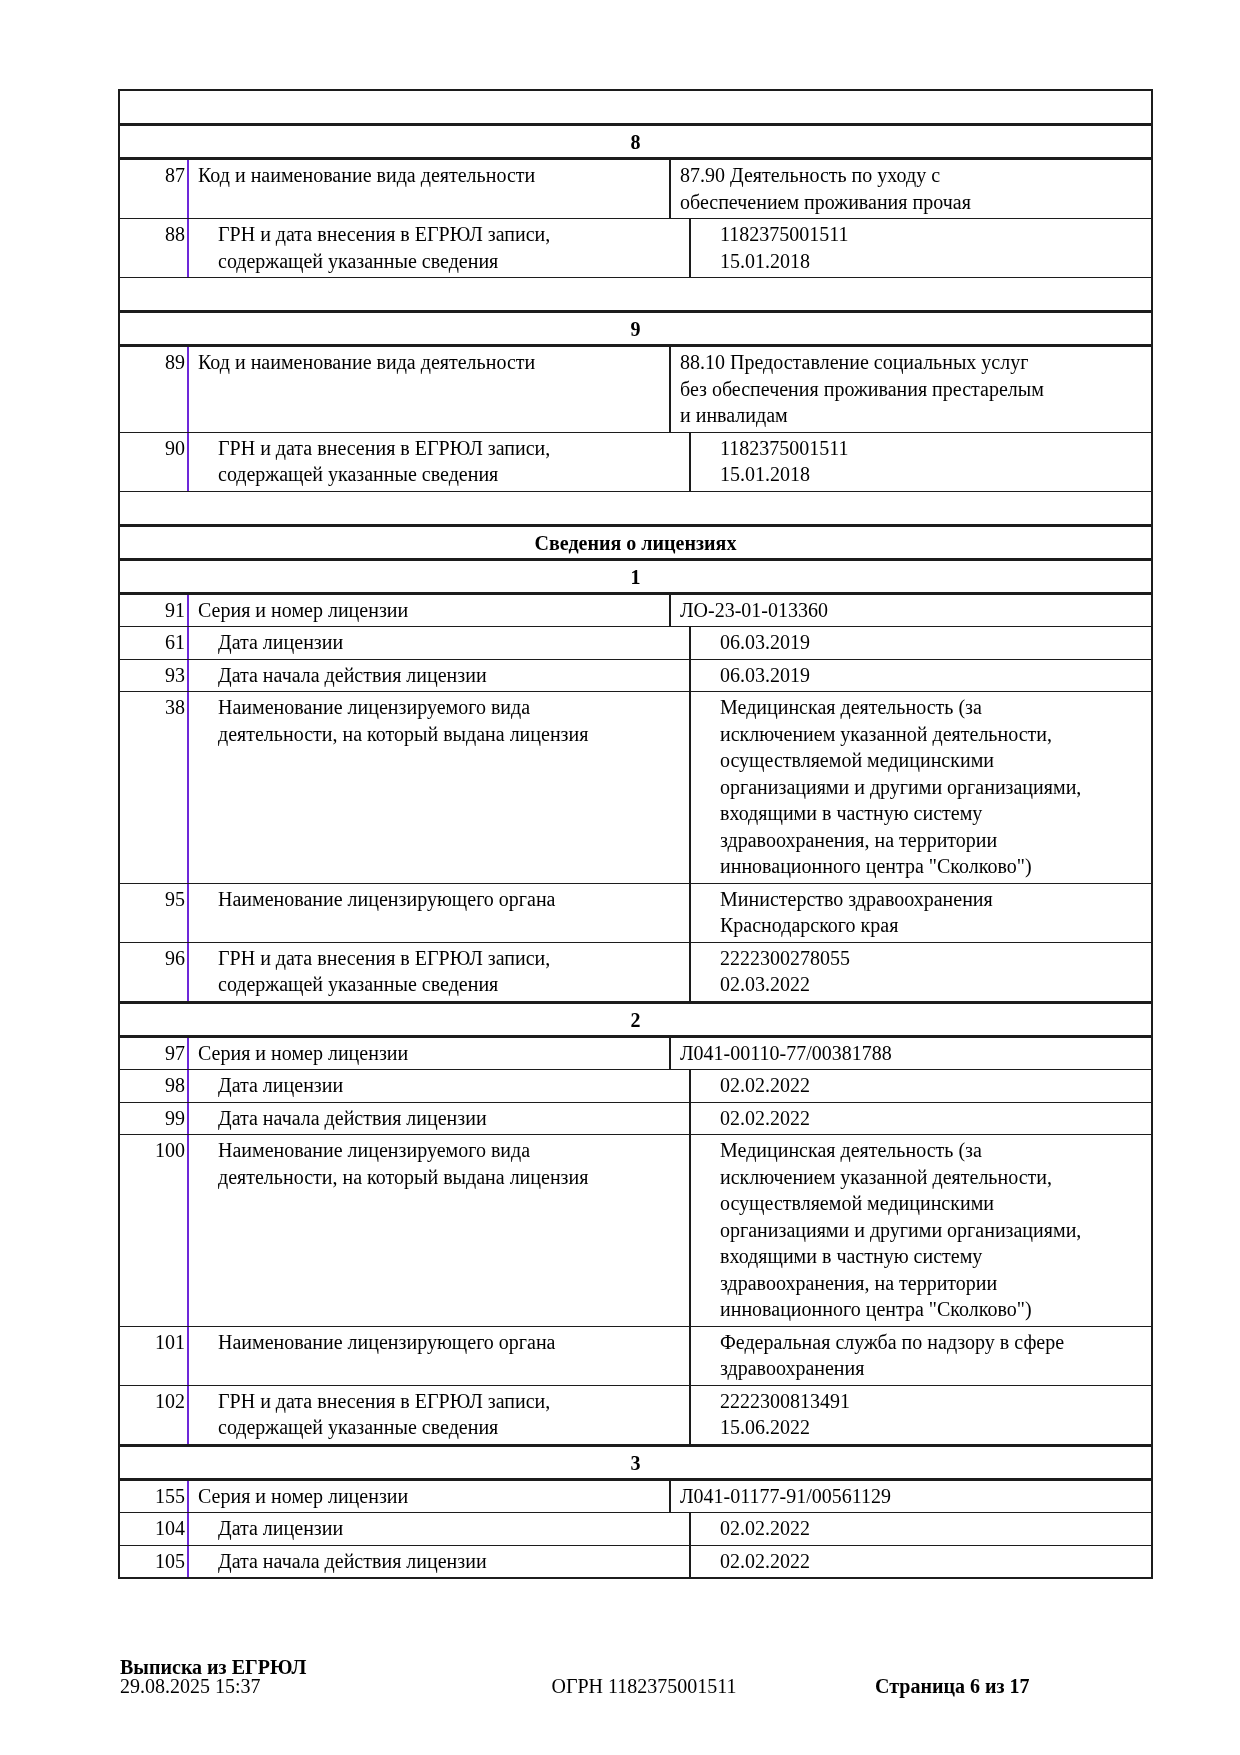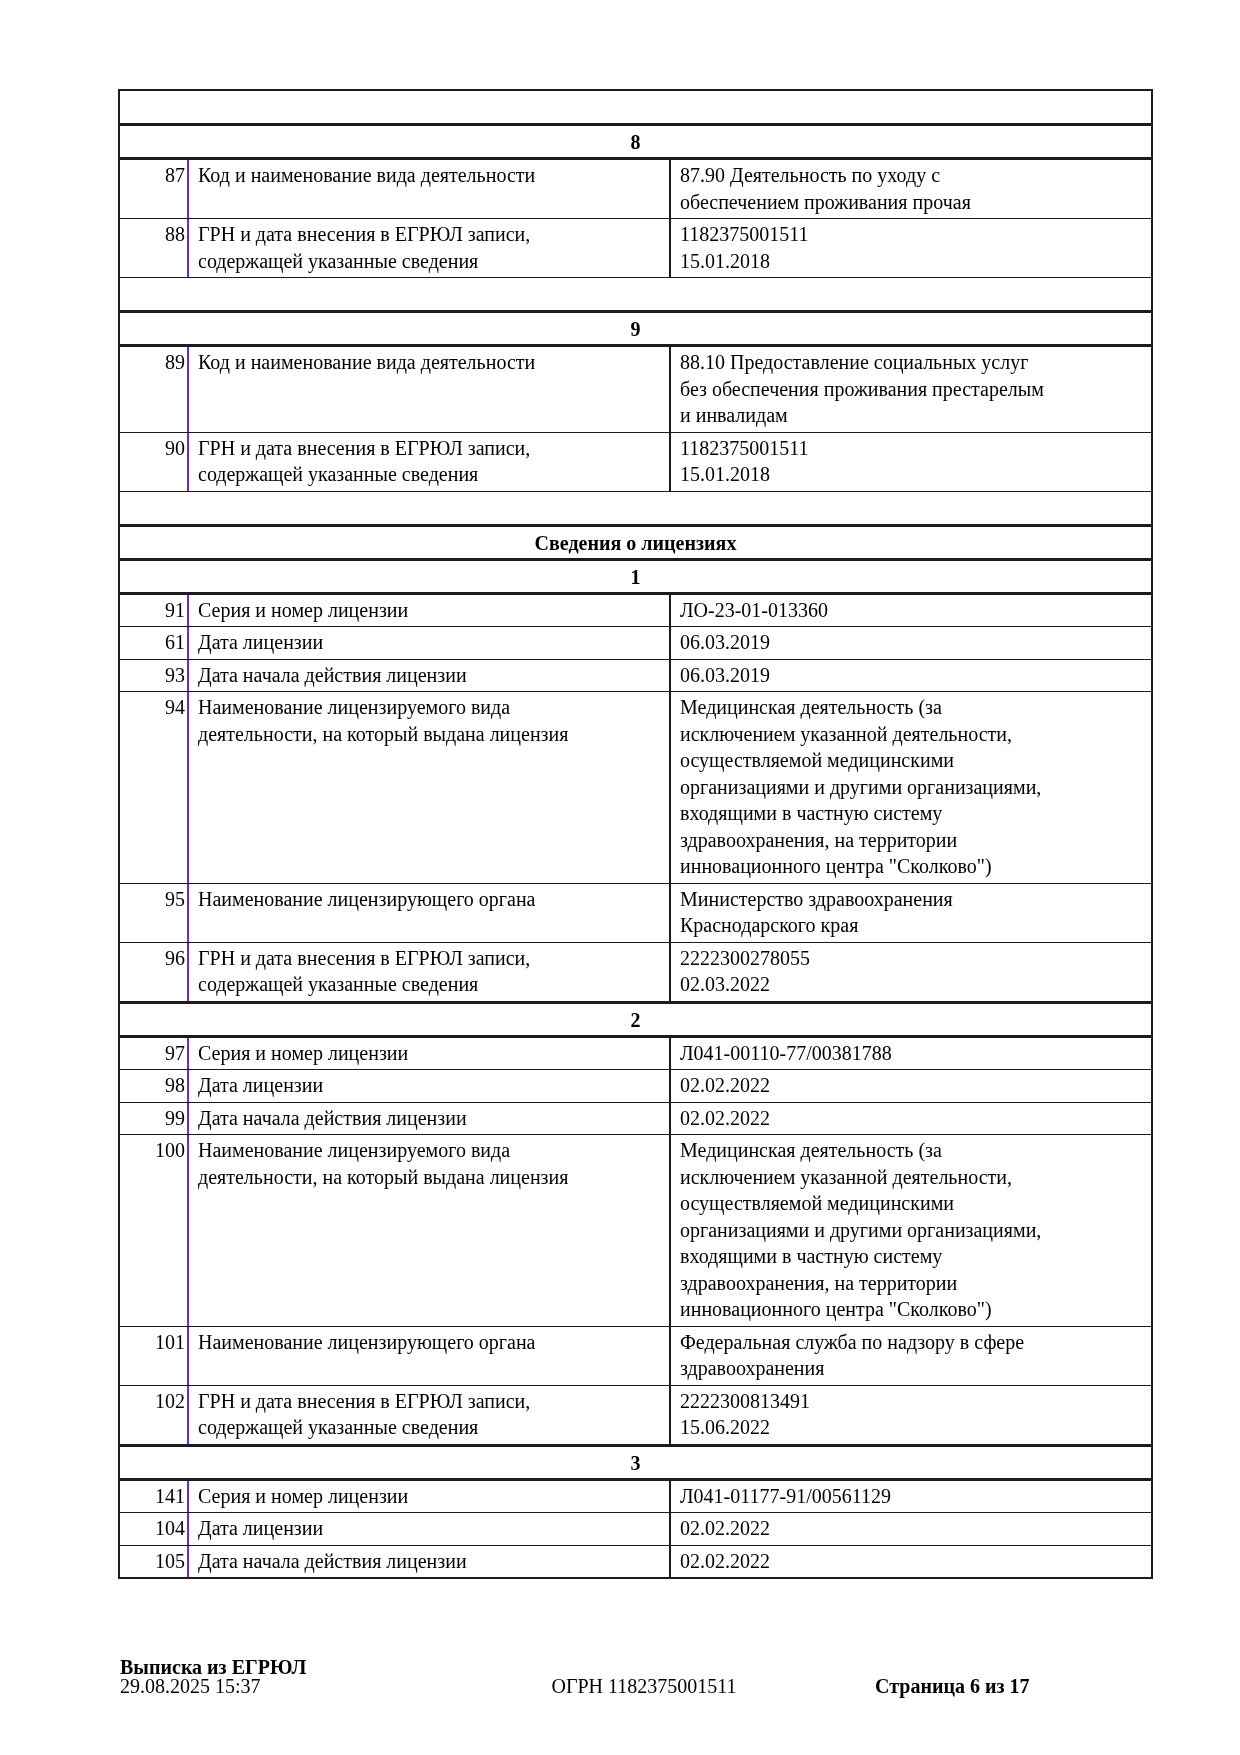--- a/index.html
+++ b/index.html
@@ -27,21 +27,21 @@
   .row{display:flex;align-items:stretch;}
   .row.empty{min-height:32px;}
   .row.section{
     display:block;
     text-align:center;
     font-weight:bold;
     font-size:20px;
     line-height:26px;
     padding:3px 0 2px 0;
   }
-  .bt-thin{border-top:1.5px solid #1c1c1c;}
+  .bt-thin{border-top:1.5px solid #1c1c1c;gap:20px;}
   .bt-thick{border-top:3px solid #1c1c1c;}
   .cell{
     box-sizing:border-box;
     font-size:20px;
     line-height:26.5px;
     padding:2px 8px 3px 9px;
   }
   .c-num{
     width:69px;flex:none;
     border-right:2px solid #6d28d9;
@@ -122,21 +122,21 @@
         <div class="cell c-num">61</div>
         <div class="cell c-label">Дата лицензии</div>
         <div class="cell c-value">06.03.2019</div>
       </div>
       <div class="row data bt-thin">
         <div class="cell c-num">93</div>
         <div class="cell c-label">Дата начала действия лицензии</div>
         <div class="cell c-value">06.03.2019</div>
       </div>
       <div class="row data bt-thin">
-        <div class="cell c-num">94</div>
+        <div class="cell c-num">38</div>
         <div class="cell c-label">Наименование лицензируемого вида
 деятельности, на который выдана лицензия</div>
         <div class="cell c-value">Медицинская деятельность (за
 исключением указанной деятельности,
 осуществляемой медицинскими
 организациями и другими организациями,
 входящими в частную систему
 здравоохранения, на территории
 инновационного центра "Сколково")</div>
       </div>
@@ -189,21 +189,21 @@
       </div>
       <div class="row data bt-thin">
         <div class="cell c-num">102</div>
         <div class="cell c-label">ГРН и дата внесения в ЕГРЮЛ записи,
 содержащей указанные сведения</div>
         <div class="cell c-value">2222300813491
 15.06.2022</div>
       </div>
       <div class="row section bt-thick">3</div>
       <div class="row data bt-thick">
-        <div class="cell c-num">141</div>
+        <div class="cell c-num">155</div>
         <div class="cell c-label">Серия и номер лицензии</div>
         <div class="cell c-value">Л041-01177-91/00561129</div>
       </div>
       <div class="row data bt-thin">
         <div class="cell c-num">104</div>
         <div class="cell c-label">Дата лицензии</div>
         <div class="cell c-value">02.02.2022</div>
       </div>
       <div class="row data bt-thin">
         <div class="cell c-num">105</div>

